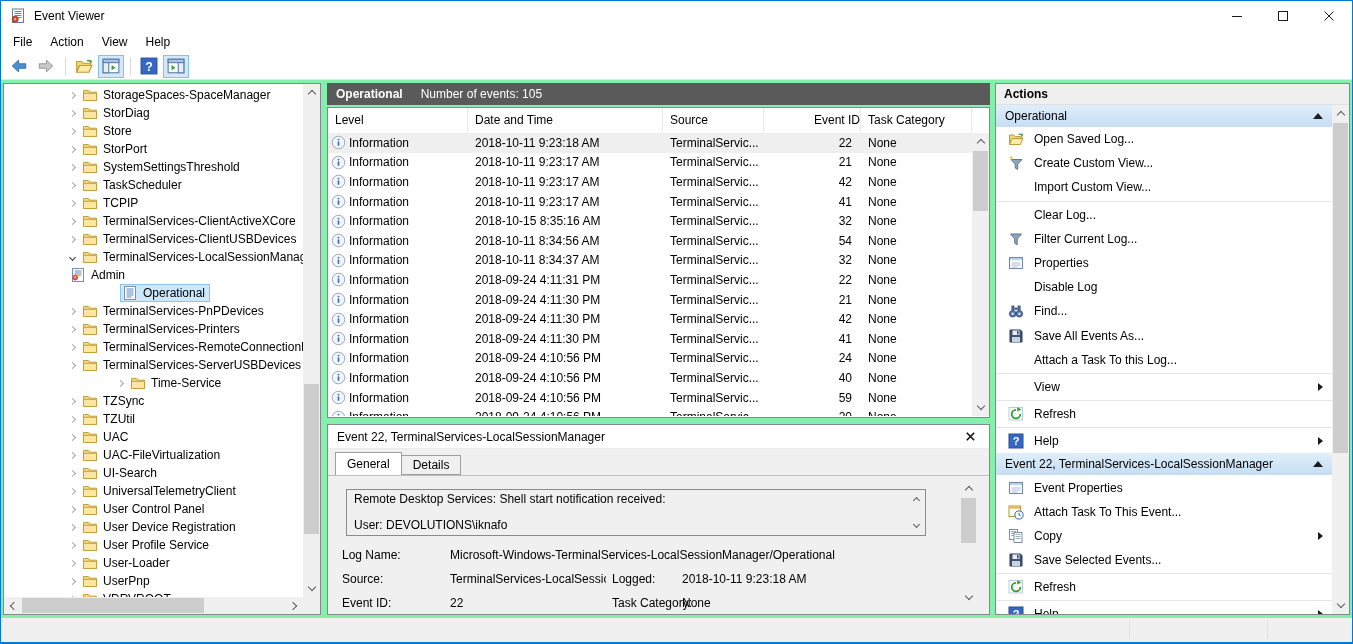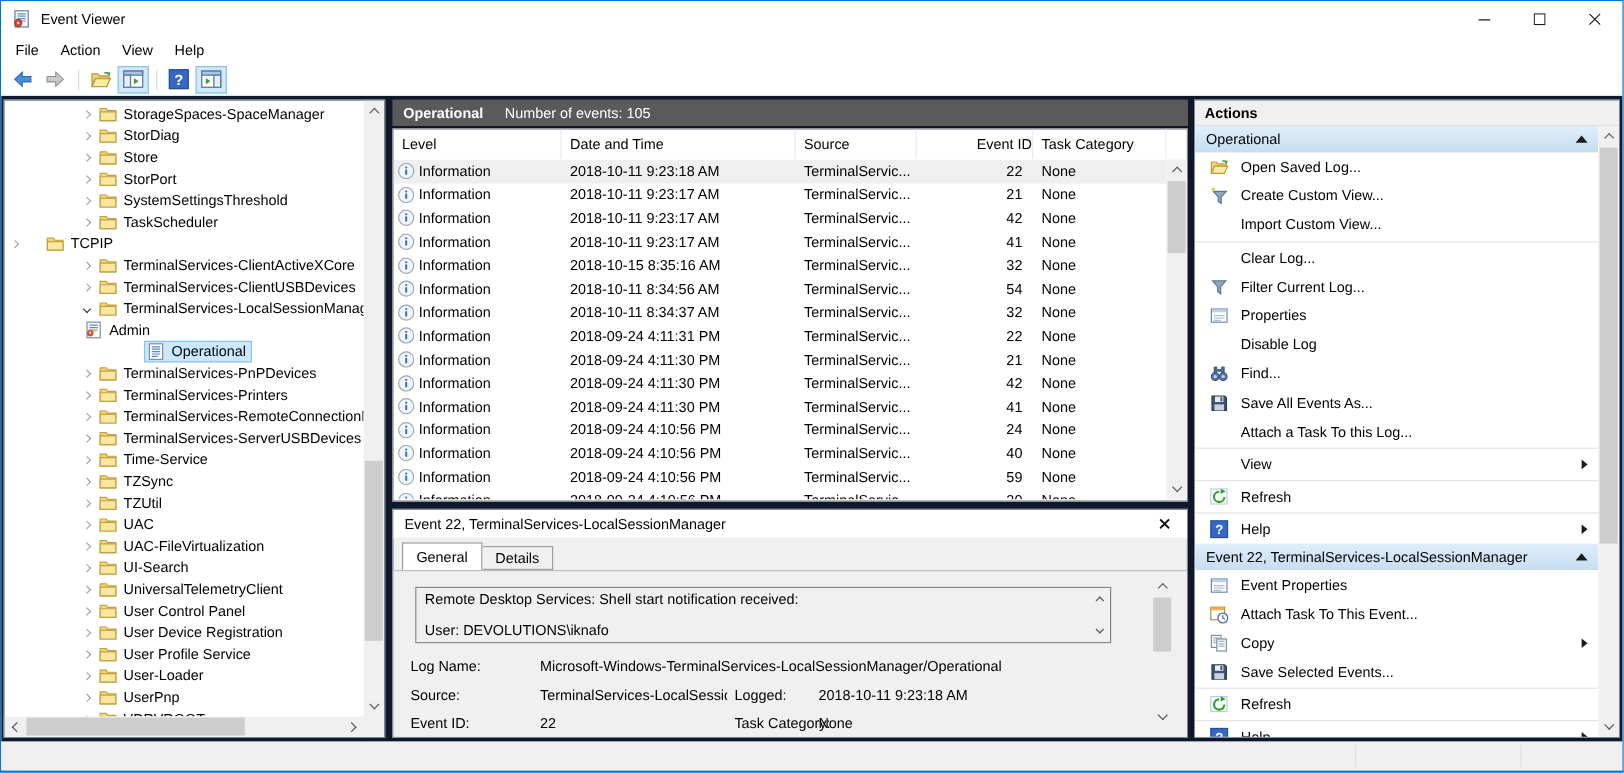--- a/index.html
+++ b/index.html
@@ -13,21 +13,21 @@
 .win-btn{width:46px;height:100%;display:flex;align-items:center;justify-content:center}
 
 .menubar{position:absolute;top:30px;left:0;right:0;height:22px;display:flex;align-items:center;padding-left:3px;background:#fff}
 .menu-item{padding:3px 9px}
 
 .toolbar{position:absolute;top:52px;left:0;right:0;height:27px;background:#fff;border-bottom:1px solid #d7eafc;display:flex;align-items:center;padding-left:5px}
 .tb-btn{width:26px;height:23px;display:flex;align-items:center;justify-content:center;border:1px solid transparent;margin-right:1px}
 .tb-btn.active{background:#d3e9fb;border-color:#86c1ea}
 .tb-sep{width:1px;height:17px;background:#d9d9d9;margin:0 5px}
 
-.content{position:absolute;top:79px;left:0;right:0;bottom:24px;background:#0f172a}
+.content{position:absolute;top:79px;left:0;right:0;bottom:24px;background:#86efac}
 
 .sb-track{background:#f0f0f0;position:absolute}
 .sb-arrow{position:absolute;width:17px;height:17px;display:flex;align-items:center;justify-content:center}
 .chev{width:6px;height:6px;border-top:1.5px solid #5a5a5a;border-right:1.5px solid #5a5a5a;display:inline-block}
 .chev.up{transform:rotate(-45deg);margin-top:3px}
 .chev.down{transform:rotate(135deg);margin-bottom:3px}
 .chev.left{transform:rotate(-135deg);margin-left:3px}
 .chev.right{transform:rotate(45deg);margin-right:3px}
 .sb-thumb{position:absolute;left:1px;right:1px;background:#cdcdcd}
 .sb-thumb.h{top:1px;bottom:1px;left:auto;right:auto}
@@ -272,21 +272,21 @@
             <span class="tree-label-wrap">
               <span class="tree-icon">
                 <svg width="16" height="16" viewBox="0 0 16 16">
                   <path d="M1.5 13.5V3.5h5l1.2 1.7h6.8v8.3z" fill="#f7d979" stroke="#c3a03f"></path>
                   <path d="M1.5 13.5V6.3h13v7.2z" fill="#fbe79e" stroke="#c3a03f"></path>
                 </svg>
               </span>
               <span>TaskScheduler</span>
             </span>
           </div>
-          <div class="tree-row" style=" gap: 16px;">
+          <div class="tree-row" style="padding-left: 60px;">
             <span class="tchev-box">
               <i class="tchev"></i>
             </span>
             <span class="tree-label-wrap">
               <span class="tree-icon">
                 <svg width="16" height="16" viewBox="0 0 16 16">
                   <path d="M1.5 13.5V3.5h5l1.2 1.7h6.8v8.3z" fill="#f7d979" stroke="#c3a03f"></path>
                   <path d="M1.5 13.5V6.3h13v7.2z" fill="#fbe79e" stroke="#c3a03f"></path>
                 </svg>
               </span>
@@ -409,21 +409,21 @@
             <span class="tree-label-wrap">
               <span class="tree-icon">
                 <svg width="16" height="16" viewBox="0 0 16 16">
                   <path d="M1.5 13.5V3.5h5l1.2 1.7h6.8v8.3z" fill="#f7d979" stroke="#c3a03f"></path>
                   <path d="M1.5 13.5V6.3h13v7.2z" fill="#fbe79e" stroke="#c3a03f"></path>
                 </svg>
               </span>
               <span>TerminalServices-ServerUSBDevices</span>
             </span>
           </div>
-          <div class="tree-row" style="padding-left: 60px;">
+          <div class="tree-row" style="padding-left: 60px; margin-left: 48px;">
             <span class="tchev-box">
               <i class="tchev"></i>
             </span>
             <span class="tree-label-wrap">
               <span class="tree-icon">
                 <svg width="16" height="16" viewBox="0 0 16 16">
                   <path d="M1.5 13.5V3.5h5l1.2 1.7h6.8v8.3z" fill="#f7d979" stroke="#c3a03f"></path>
                   <path d="M1.5 13.5V6.3h13v7.2z" fill="#fbe79e" stroke="#c3a03f"></path>
                 </svg>
               </span>

